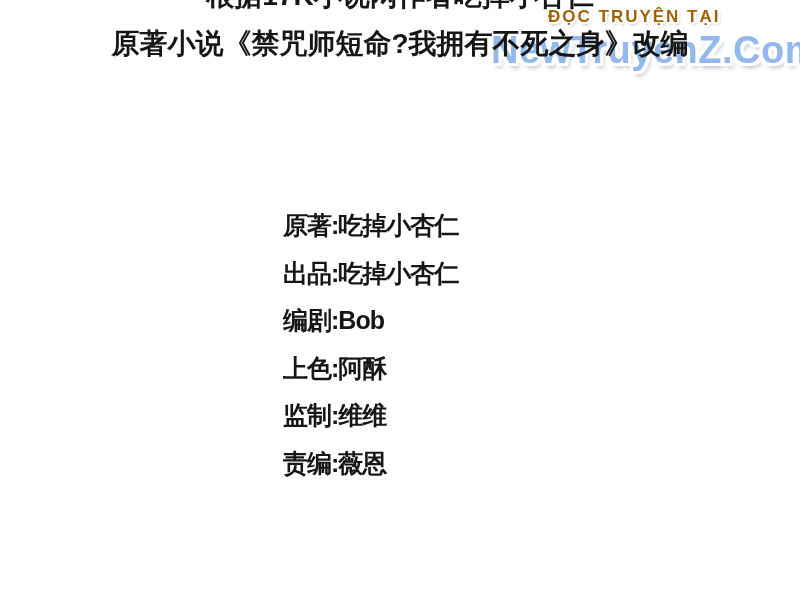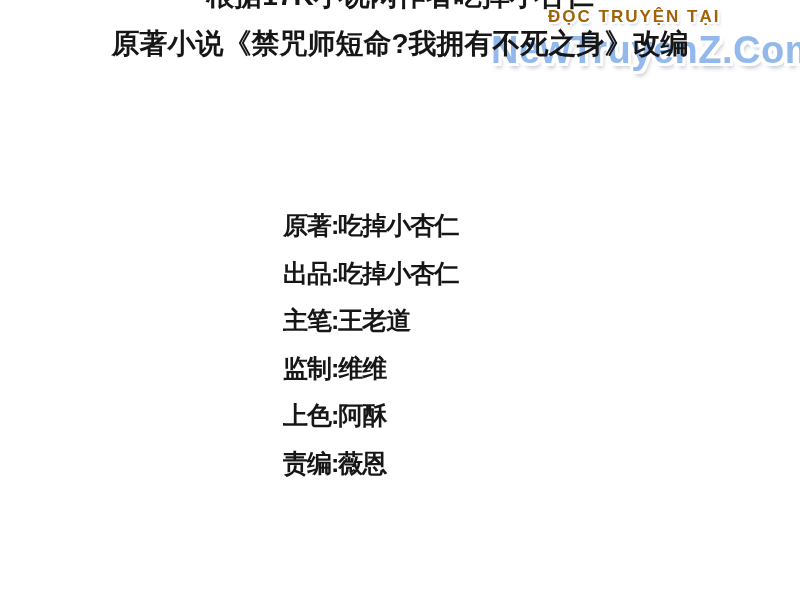--- a/index.html
+++ b/index.html
@@ -119,25 +119,25 @@
     <div class="wm-site">NewTruyenZ.Com</div>
   </div>
 
   <div class="credits">
 
     <div class="credit-row"><span>原著</span><span>:</span><span>吃掉小杏仁</span></div>
 
     <div class="credit-row"><span>出品</span><span>:</span><span>吃掉小杏仁</span></div>
 
 
-
-    <div class="credit-row"><span>主笔</span><span>:</span><span>王老道</span></div>
+    <div class="credit-row"><span>编剧</span><span>:</span><span>Bob</span></div>
 
 
-    <div class="credit-row"><span>监制</span><span>:</span><span>维维</span></div>
 
     <div class="credit-row"><span>上色</span><span>:</span><span>阿酥</span></div>
+
+    <div class="credit-row"><span>监制</span><span>:</span><span>维维</span></div>
 
     <div class="credit-row"><span>责编</span><span>:</span><span>薇恩</span></div>
 
   </div>
 
 </div>
 
 </body></html>

